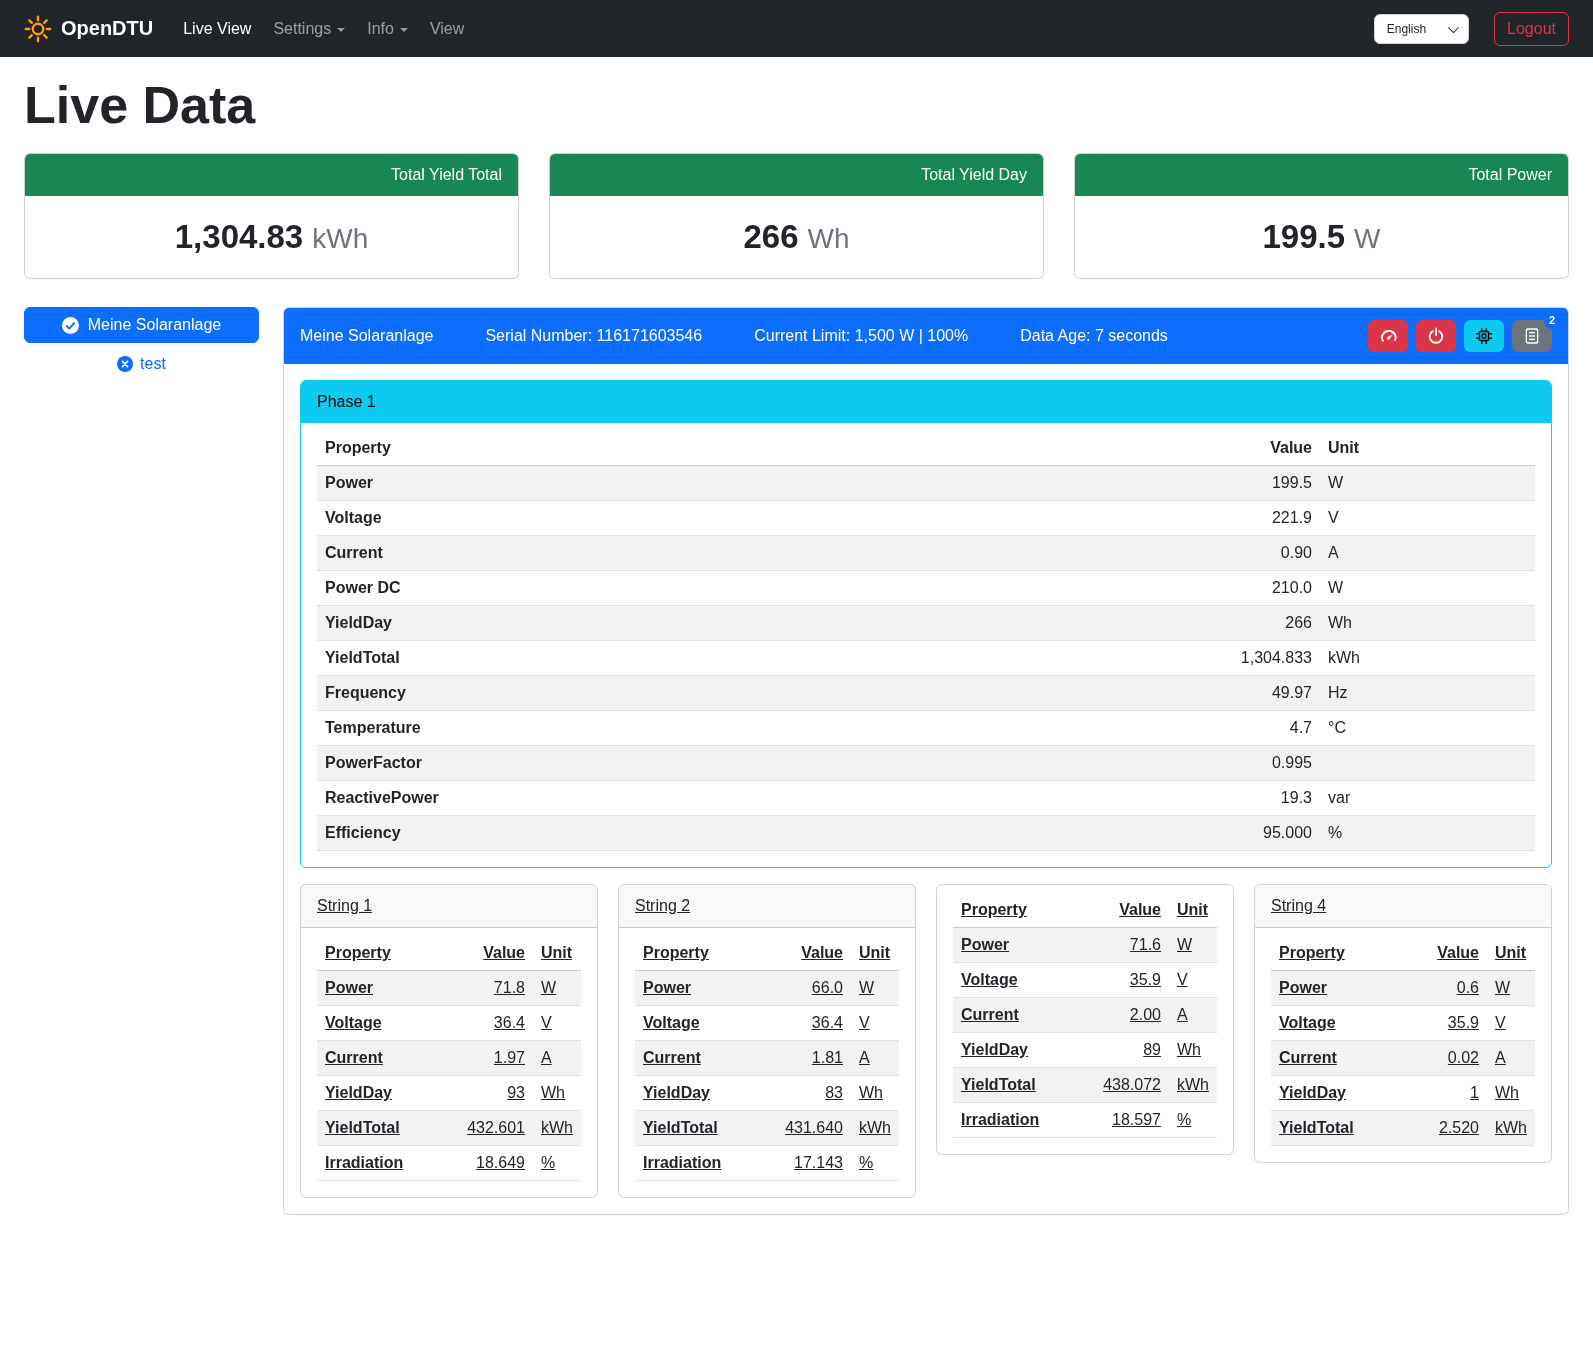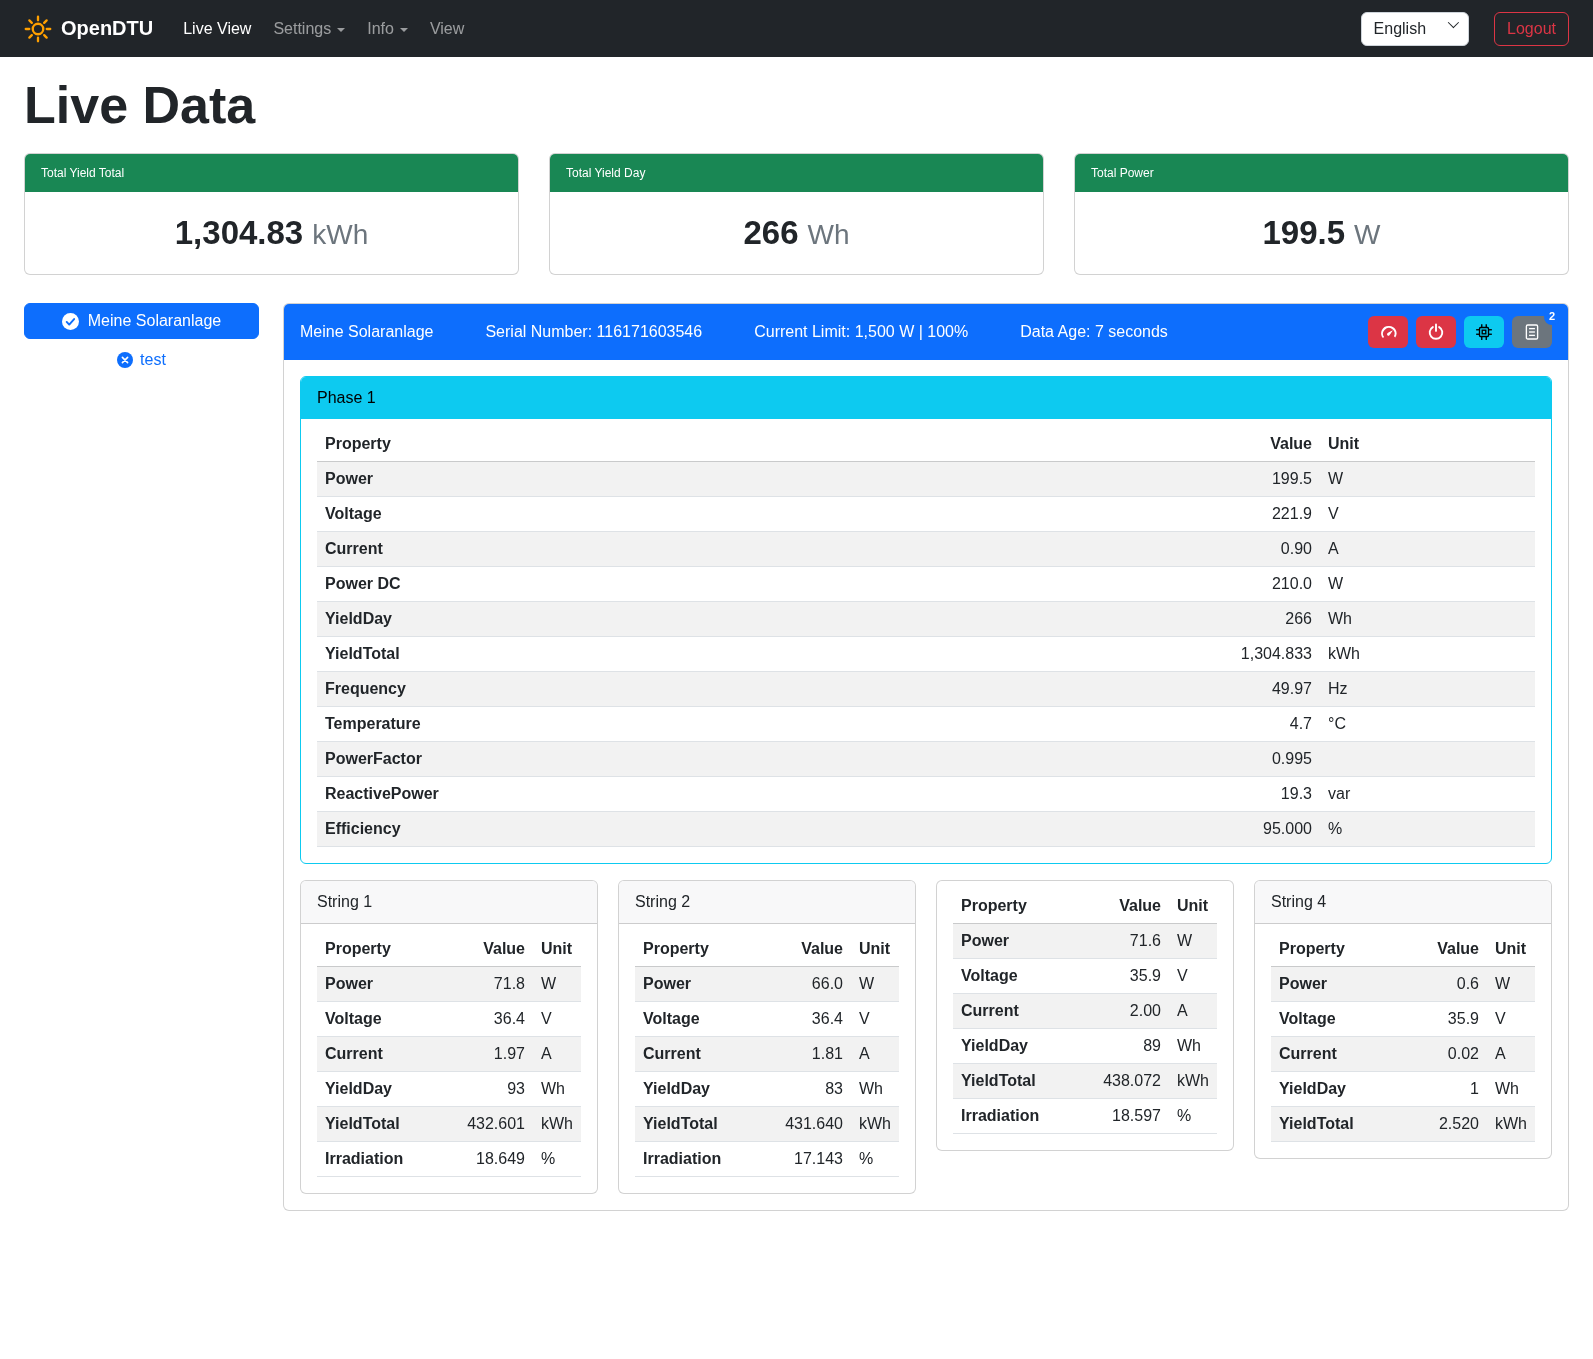--- a/index.html
+++ b/index.html
@@ -9,33 +9,33 @@
     background:#fff; color:#212529; font-size:16px; min-width:1593px;
   }
 
   
   .navbar { background:#212529; display:flex; align-items:center; padding:10px 24px; min-height:57px; }
   .brand { display:flex; align-items:center; gap:9px; color:#fff; font-size:20px; font-weight:700; margin-right:22px; cursor:pointer; }
   .nav-links { display:flex; align-items:center; gap:6px; flex:1; }
   .nav-link { color:rgba(255,255,255,.55); padding:8px 8px; cursor:pointer; display:flex; align-items:center; gap:6px; text-decoration:none; font-size:16px;text-align:center; }
   .nav-link.active { color:#fff; }
   .caret { display:inline-block; width:0; height:0; border-left:4px solid transparent; border-right:4px solid transparent; border-top:4px solid currentColor; margin-top:2px; }
-  .lang-select { background:#fff; color:#212529; border:1px solid #ced4da; border-radius:6px; padding:7px 12px; display:flex; gap:22px; cursor:pointer; font-size:16px; }
+  .lang-select { background:#fff; color:#212529; border:1px solid #ced4da; border-radius:6px; padding:7px 12px; display:flex; align-items:center; gap:22px; cursor:pointer; font-size:12px; }
   .lang-select .sel-caret { width:8px; height:8px; border-right:1.6px solid #212529; border-bottom:1.6px solid #212529; transform:rotate(45deg) translateY(-2px); }
   .logout-btn { background:transparent; color:#dc3545; border:1px solid #dc3545; border-radius:6px; padding:7px 12px; margin-left:25px; cursor:pointer; font-size:16px; font-family:inherit; }
 
   
   .container { padding:4px 24px 28px; }
   h1 { font-size:52px; font-weight:700; margin:14px 0 18px; }
 
   
   .stats { display:grid; grid-template-columns:repeat(3,1fr); gap:30px; }
   .card { border:1px solid rgba(0,0,0,.175); border-radius:6px; background:#fff; }
   .stat-card { overflow:hidden; }
-  .card-header-success { background:#198754; color:#fff; padding:12px 16px; font-size:12px; }
+  .card-header-success { background:#198754; color:#fff; padding:12px 16px; font-size:16px;text-align:right; }
   .stat-body { padding:22px 16px; text-align:center; }
   .stat-value { font-size:33px; font-weight:700; color:#212529; }
   .stat-unit { font-size:28px; color:#6c757d; margin-left:9px; font-weight:400; }
 
   
   .main-row { display:flex; gap:24px; margin-top:28px; align-items:flex-start; }
   .sidebar { width:235px; flex-shrink:0; }
   .inv-btn { width:100%; background:#0d6efd; color:#fff; border:1px solid #0d6efd; border-radius:6px; padding:8px 12px; display:flex; align-items:center; justify-content:center; gap:9px; cursor:pointer; font-size:16px; font-family:inherit; }
   .inv-link { margin-top:12px; display:flex; align-items:center; justify-content:center; gap:7px; color:#0d6efd; cursor:pointer; font-size:16px; }
 
@@ -62,21 +62,21 @@
   .data-table thead th { font-weight:700; border-bottom-color:#c9cacb; }
   .data-table tbody th { font-weight:700; }
   .data-table .value { text-align:right; }
   .data-table .unit { text-align:left; }
   .data-table tbody tr:nth-child(odd) { background:rgba(0,0,0,.05); }
   .phase-table .unit { width:215px; }
   .string-table .unit { width:46px; }
   .string-table .value { width:82px; }
 
   
-  .strings { display:grid; grid-template-columns:repeat(4,1fr); gap:20px; align-items:start; }
+  .strings { display:grid; grid-template-columns:repeat(4,1fr); gap:20px; align-items:start;text-decoration:underline; }
   .string-card { border:1px solid rgba(0,0,0,.175); border-radius:6px; background:#fff; }
   .string-header { background:#f8f8f9; padding:12px 16px; border-bottom:1px solid rgba(0,0,0,.175); border-radius:5px 5px 0 0; font-size:16px; }
   .string-body { padding:8px 16px 16px; }
 </style>
 </head>
 <body>
 
 <nav class="navbar">
   <div class="brand">
     <span style="display:flex;">

